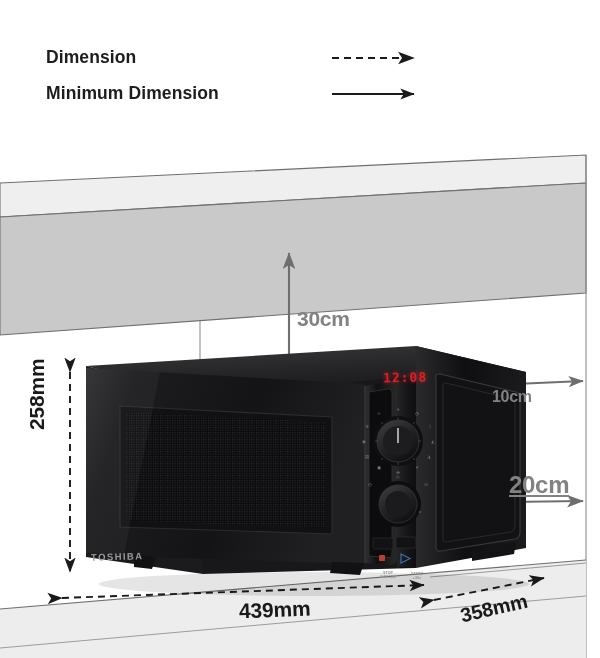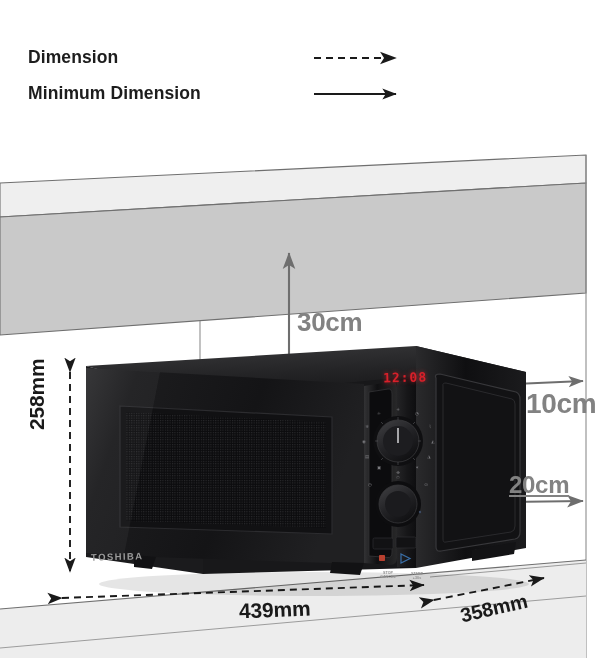--- a/index.html
+++ b/index.html
@@ -16,21 +16,21 @@
     background:#ffffff;
   }
   #scene{
     position:absolute;
     left:0; top:0;
     width:600px; height:658px;
   }
   
   .legend{
     position:absolute;
-    left:28px; top:46px;
+    left:46px; top:46px;
     width:380px;
     z-index:40;
     text-decoration:underline;
   }
   .legend-row{
     position:relative;
     height:36px;
   }
   .legend-label{
     position:absolute;
@@ -75,26 +75,26 @@
     letter-spacing:-0.2px;
   }
   #dim-depth{
     left:460px; top:597px;
     font-size:20px;
     transform:rotate(-13deg);
     letter-spacing:-0.2px;
   }
   #clr-top{
     left:297px; top:307px;
-    font-size:26px;
+    font-size:21px;
     letter-spacing:-0.3px;
   }
   #clr-right-top{
-    left:526px; top:388px;
-    font-size:28px;
+    left:492px; top:388px;
+    font-size:16px;
     letter-spacing:-0.3px;
   }
   #clr-right-bottom{
     left:509px; top:471px;
     font-size:24px;
     letter-spacing:-0.3px;
     text-decoration:underline;
   }
   
   #microwave{

